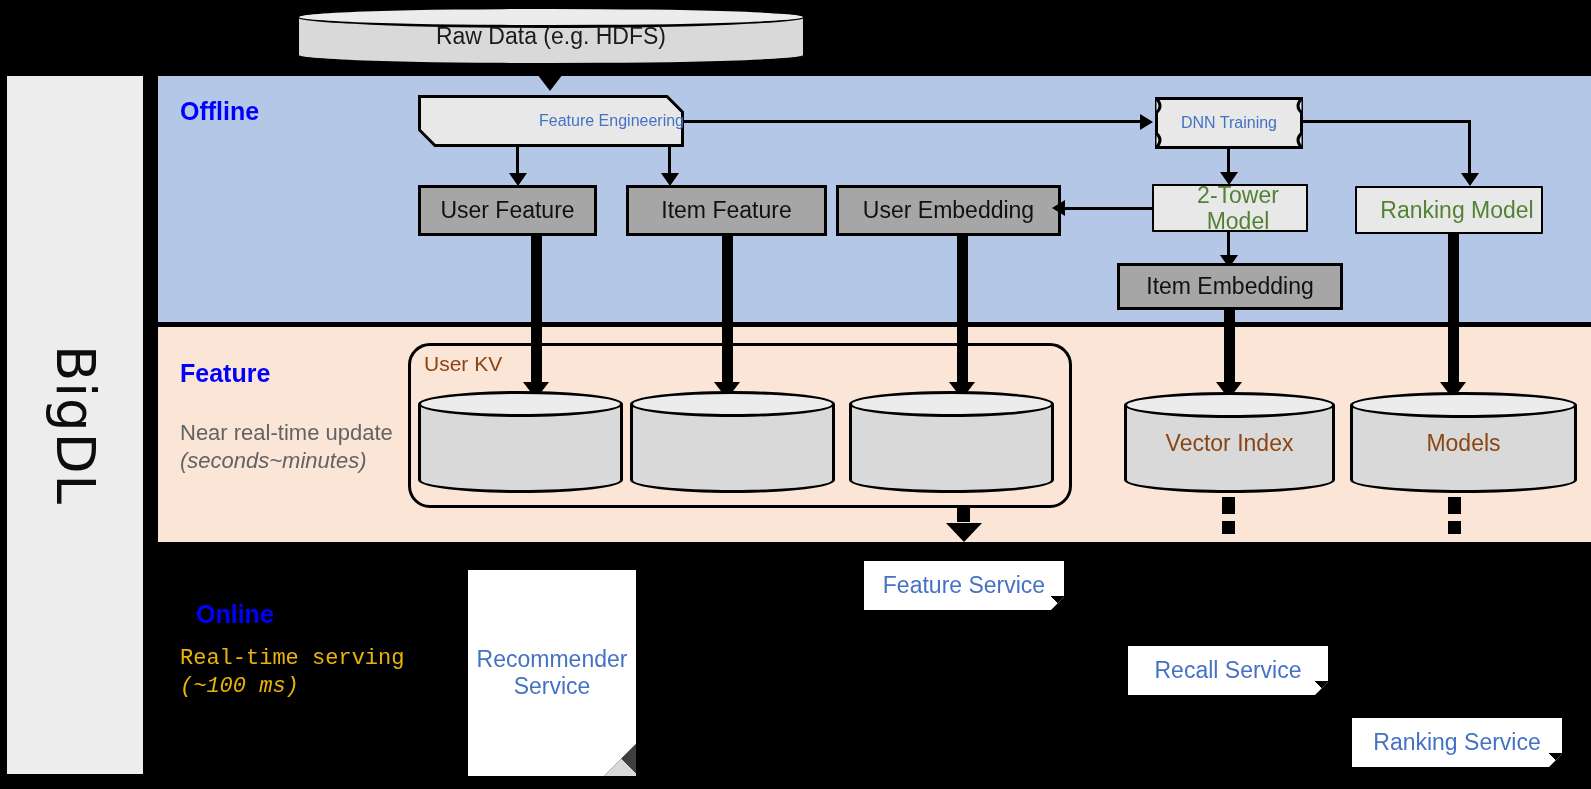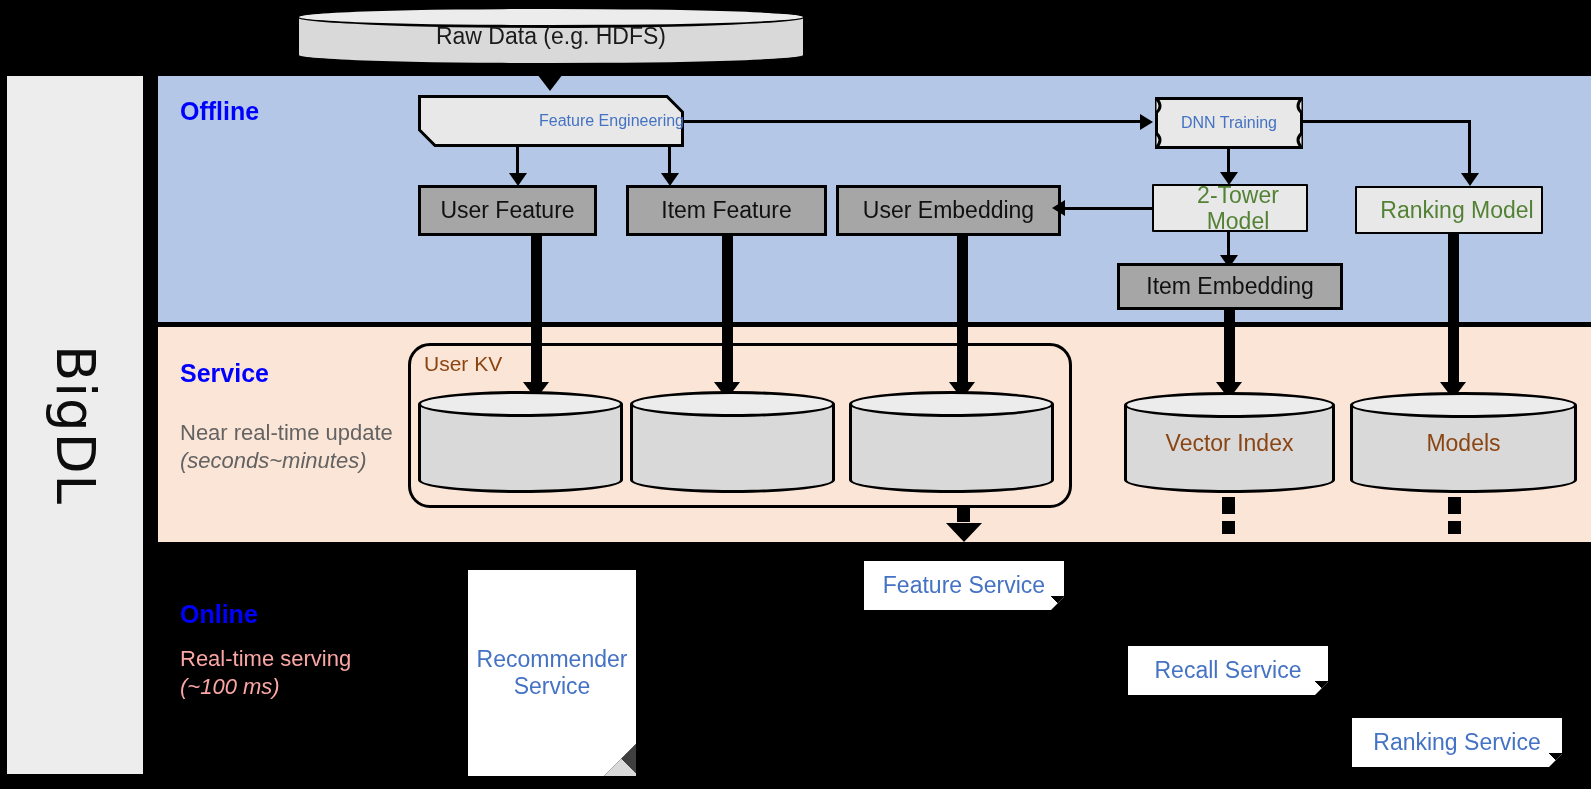--- a/index.html
+++ b/index.html
@@ -18,23 +18,23 @@
      font-size:53px;color:#0d0d0d;letter-spacing:1px;white-space:nowrap;font-family:"DejaVu Sans",sans-serif;}
 
   
   .band-title{position:absolute;color:#0000ff;font-size:25px;font-weight:bold;white-space:nowrap;}
   .band-sub{position:absolute;color:#636363;font-size:22px;line-height:1.28;width:230px;}
   .band-sub i{font-style:italic;}
   #offline-title{left:180px;top:97px;}
   #offline-sub{left:180px;top:142px;}
   #nearline-title{left:180px;top:359px;}
   #nearline-sub{left:180px;top:419px;}
-  #online-title{left:180px;top:600px;}
+  #online-title{left:196px;top:600px;}
   #online-sub{left:180px;top:645px;}
-  #online-sub{color:#fca5a5;}
+  #online-sub{color:#eab308;font-family:Liberation Mono, monospace;}
 
   
   .box{position:absolute;box-sizing:border-box;display:flex;align-items:center;justify-content:center;
        text-align:center;line-height:1.15;}
 
   
   .data-box{background:#a6a6a6;border:3px solid #000;color:#111;font-size:23px;}
 
   
   .proc-box{background:#e8e8e8;border:2.5px solid #000;font-size:23px;}
@@ -115,21 +115,21 @@
   <div class="band" id="offline-band"></div>
   <div class="band" id="nearline-band"></div>
   <div class="band" id="online-band"></div>
 
   <div id="sidebar">
     <div id="sidebar-label">BigDL</div>
   </div>
 
   <div class="band-title" id="offline-title">Offline</div>
 
-  <div class="band-title" id="nearline-title">Service</div>
+  <div class="band-title" id="nearline-title">Feature</div>
   <div class="band-sub" id="nearline-sub">
     <span>Near real-time update </span><i>(seconds~minutes)</i>
   </div>
 
   <div class="band-title" id="online-title">Online</div>
   <div class="band-sub" id="online-sub">
     <span>Real-time serving </span><i>(~100 ms)</i>
   </div>
 
   <div class="cyl" id="rawdata">

